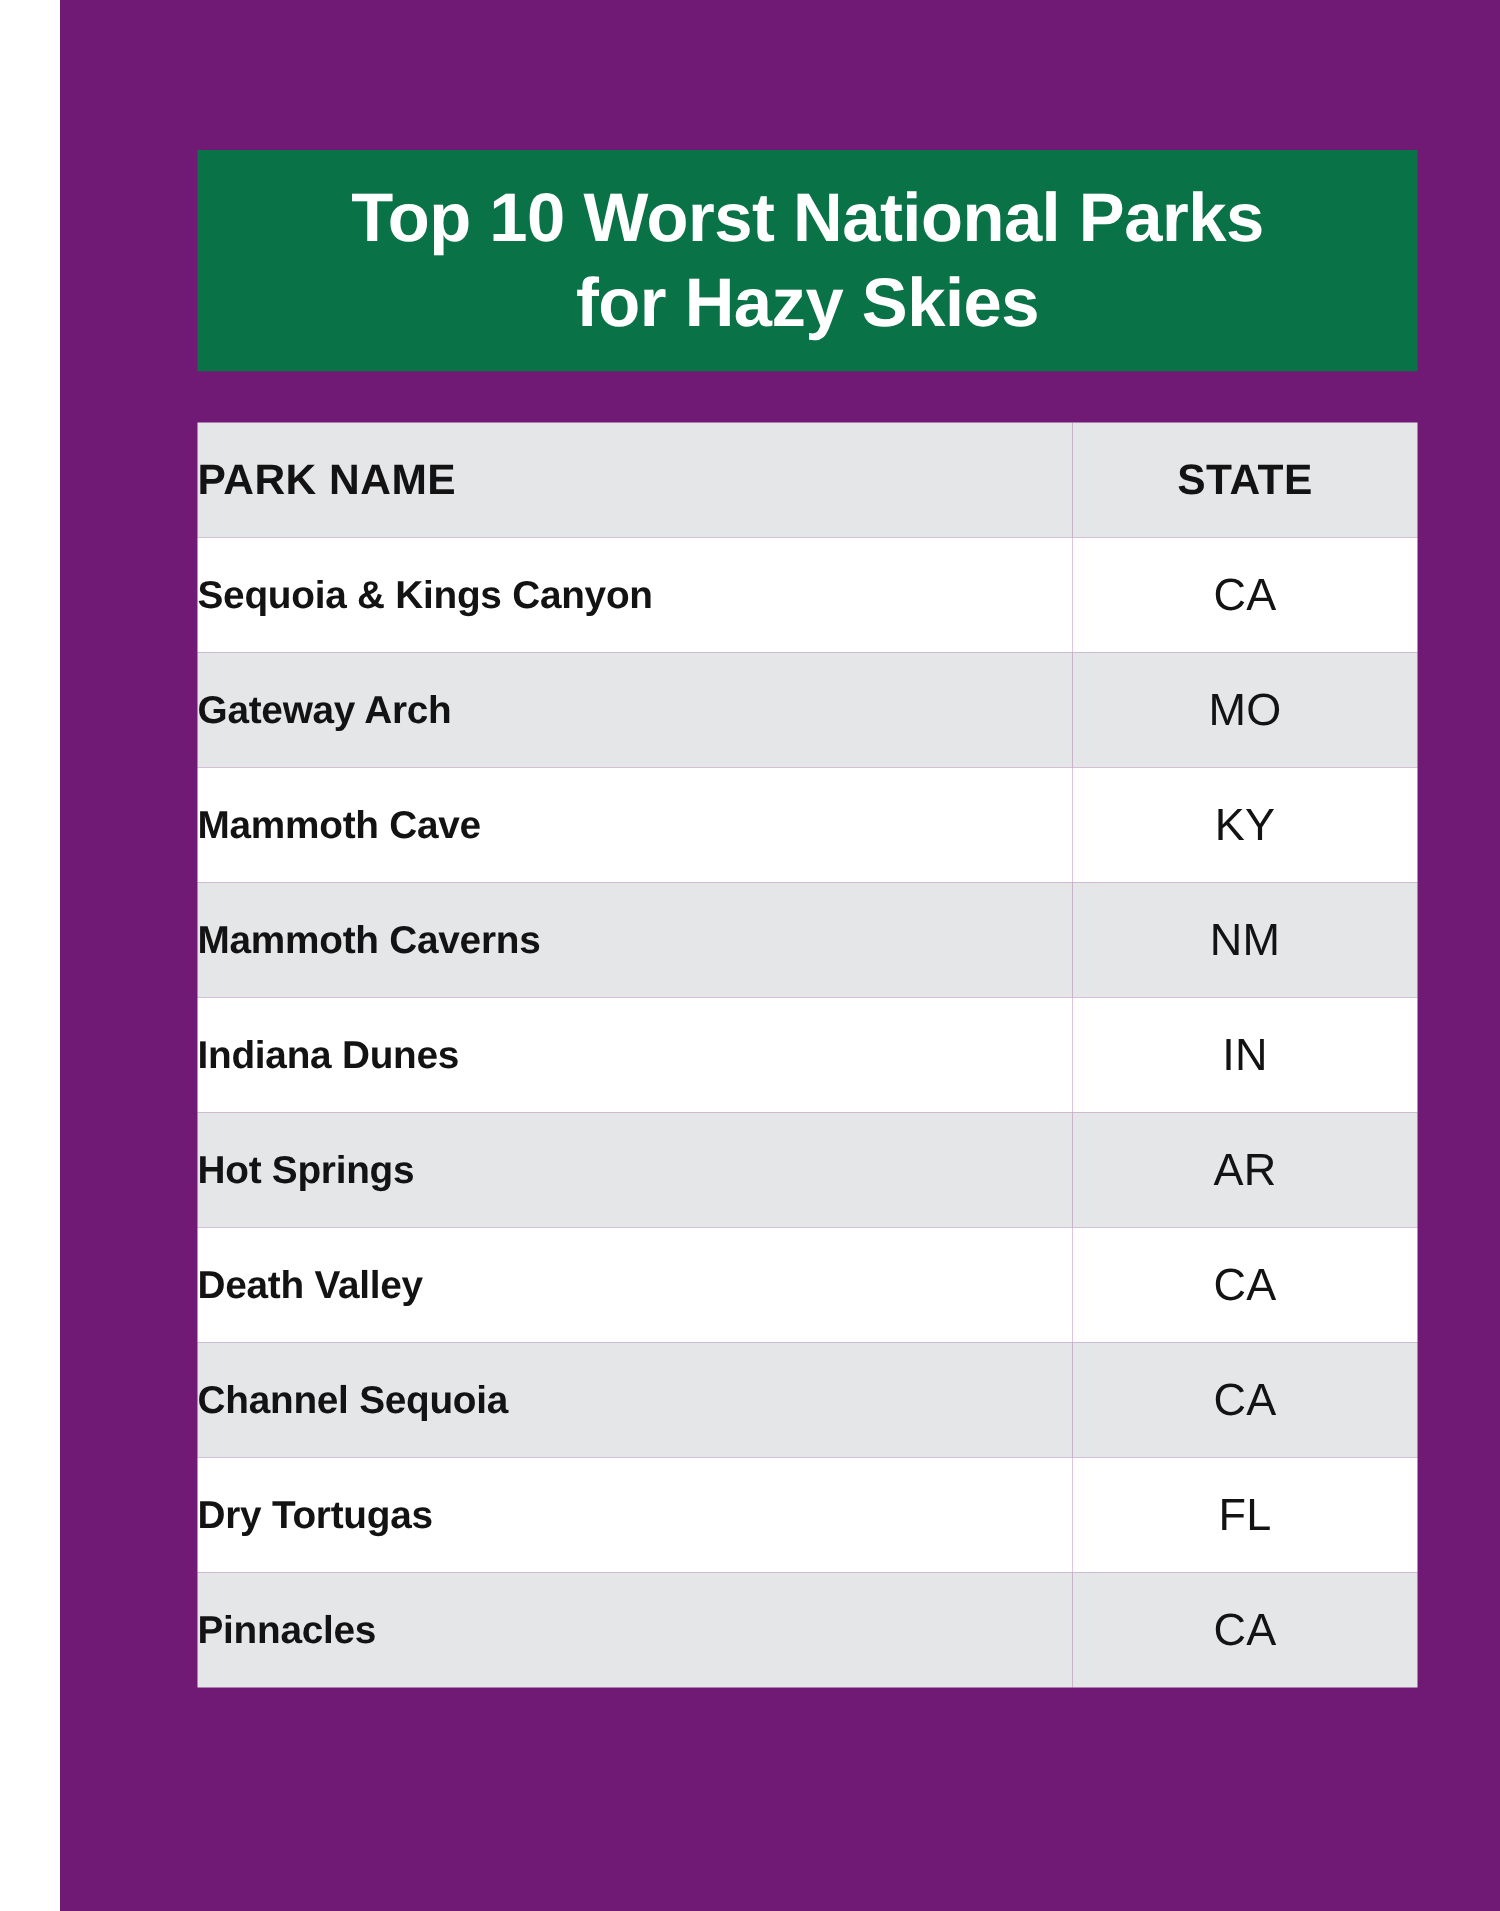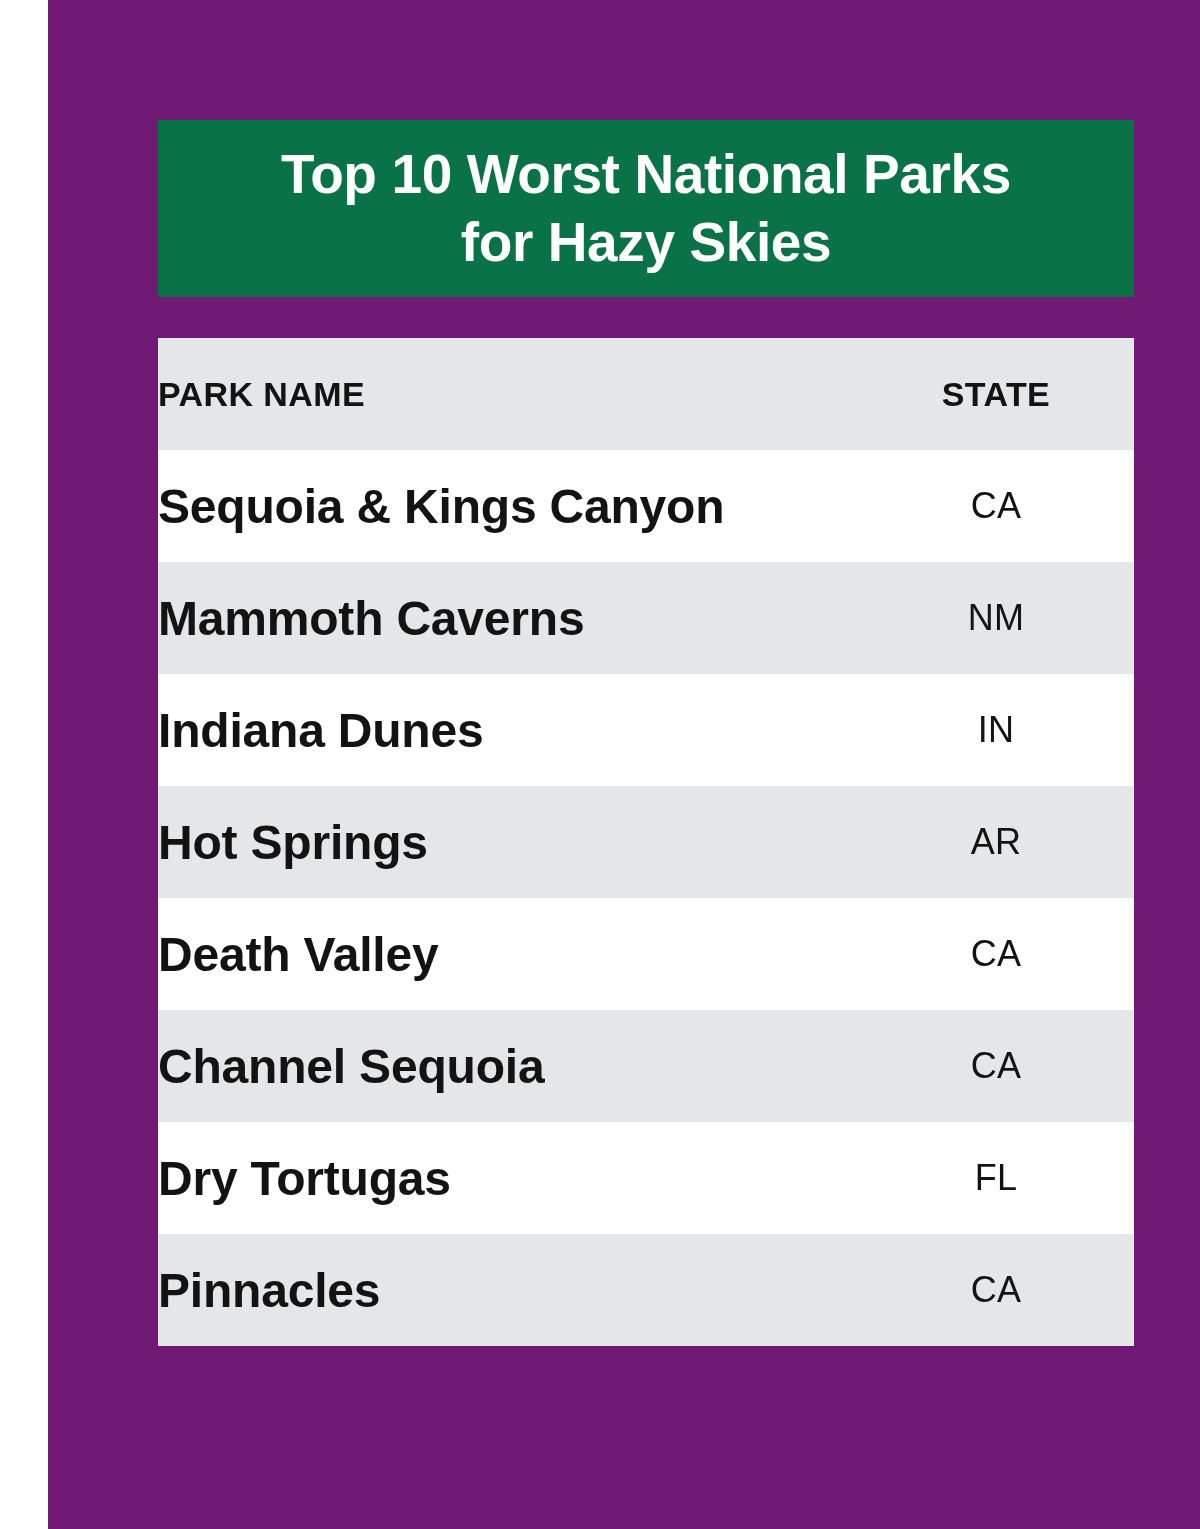--- a/index.html
+++ b/index.html
@@ -52,21 +52,21 @@
   
   .park-table {
     position: absolute;
     left: 110px;
     top: 338px;
     width: 976px;
     border-collapse: collapse;
     table-layout: fixed;
   }
   .park-table tr {
-    height: 112px;
+    height: 92px;
   }
   .park-table th,
   .park-table td {
     padding: 0;
     margin: 0;
     vertical-align: middle;
     color: #131313;
   }
 
   .row-shaded { background: #e5e6e8; }
@@ -88,21 +88,21 @@
     font-weight: bold;
     font-size: 34px;
     letter-spacing: 0.4px;
     color: #131313;
     display: block;
   }
 
   .cell-park {
     font-family: "Liberation Sans", sans-serif;
     font-weight: bold;
-    font-size: 48px;
+    font-size: 31px;
     letter-spacing: -0.2px;
     color: #131313;
     display: block;
   }
   .cell-state {
     font-family: "Liberation Sans", sans-serif;
     font-weight: normal;
     font-size: 36px;
     letter-spacing: 0.2px;
     color: #131313;
@@ -134,20 +134,36 @@
       <tr class="row-plain">
         <td class="col-park">
           <span class="cell-park">Sequoia &amp; Kings Canyon</span>
         </td>
         <td class="col-state">
           <span class="cell-state">CA</span>
         </td>
       </tr>
       <tr class="row-shaded">
         <td class="col-park">
+          <span class="cell-park">Gateway Arch</span>
+        </td>
+        <td class="col-state">
+          <span class="cell-state">MO</span>
+        </td>
+      </tr>
+      <tr class="row-plain">
+        <td class="col-park">
+          <span class="cell-park">Mammoth Cave</span>
+        </td>
+        <td class="col-state">
+          <span class="cell-state">KY</span>
+        </td>
+      </tr>
+      <tr class="row-shaded">
+        <td class="col-park">
           <span class="cell-park">Mammoth Caverns</span>
         </td>
         <td class="col-state">
           <span class="cell-state">NM</span>
         </td>
       </tr>
       <tr class="row-plain">
         <td class="col-park">
           <span class="cell-park">Indiana Dunes</span>
         </td>

